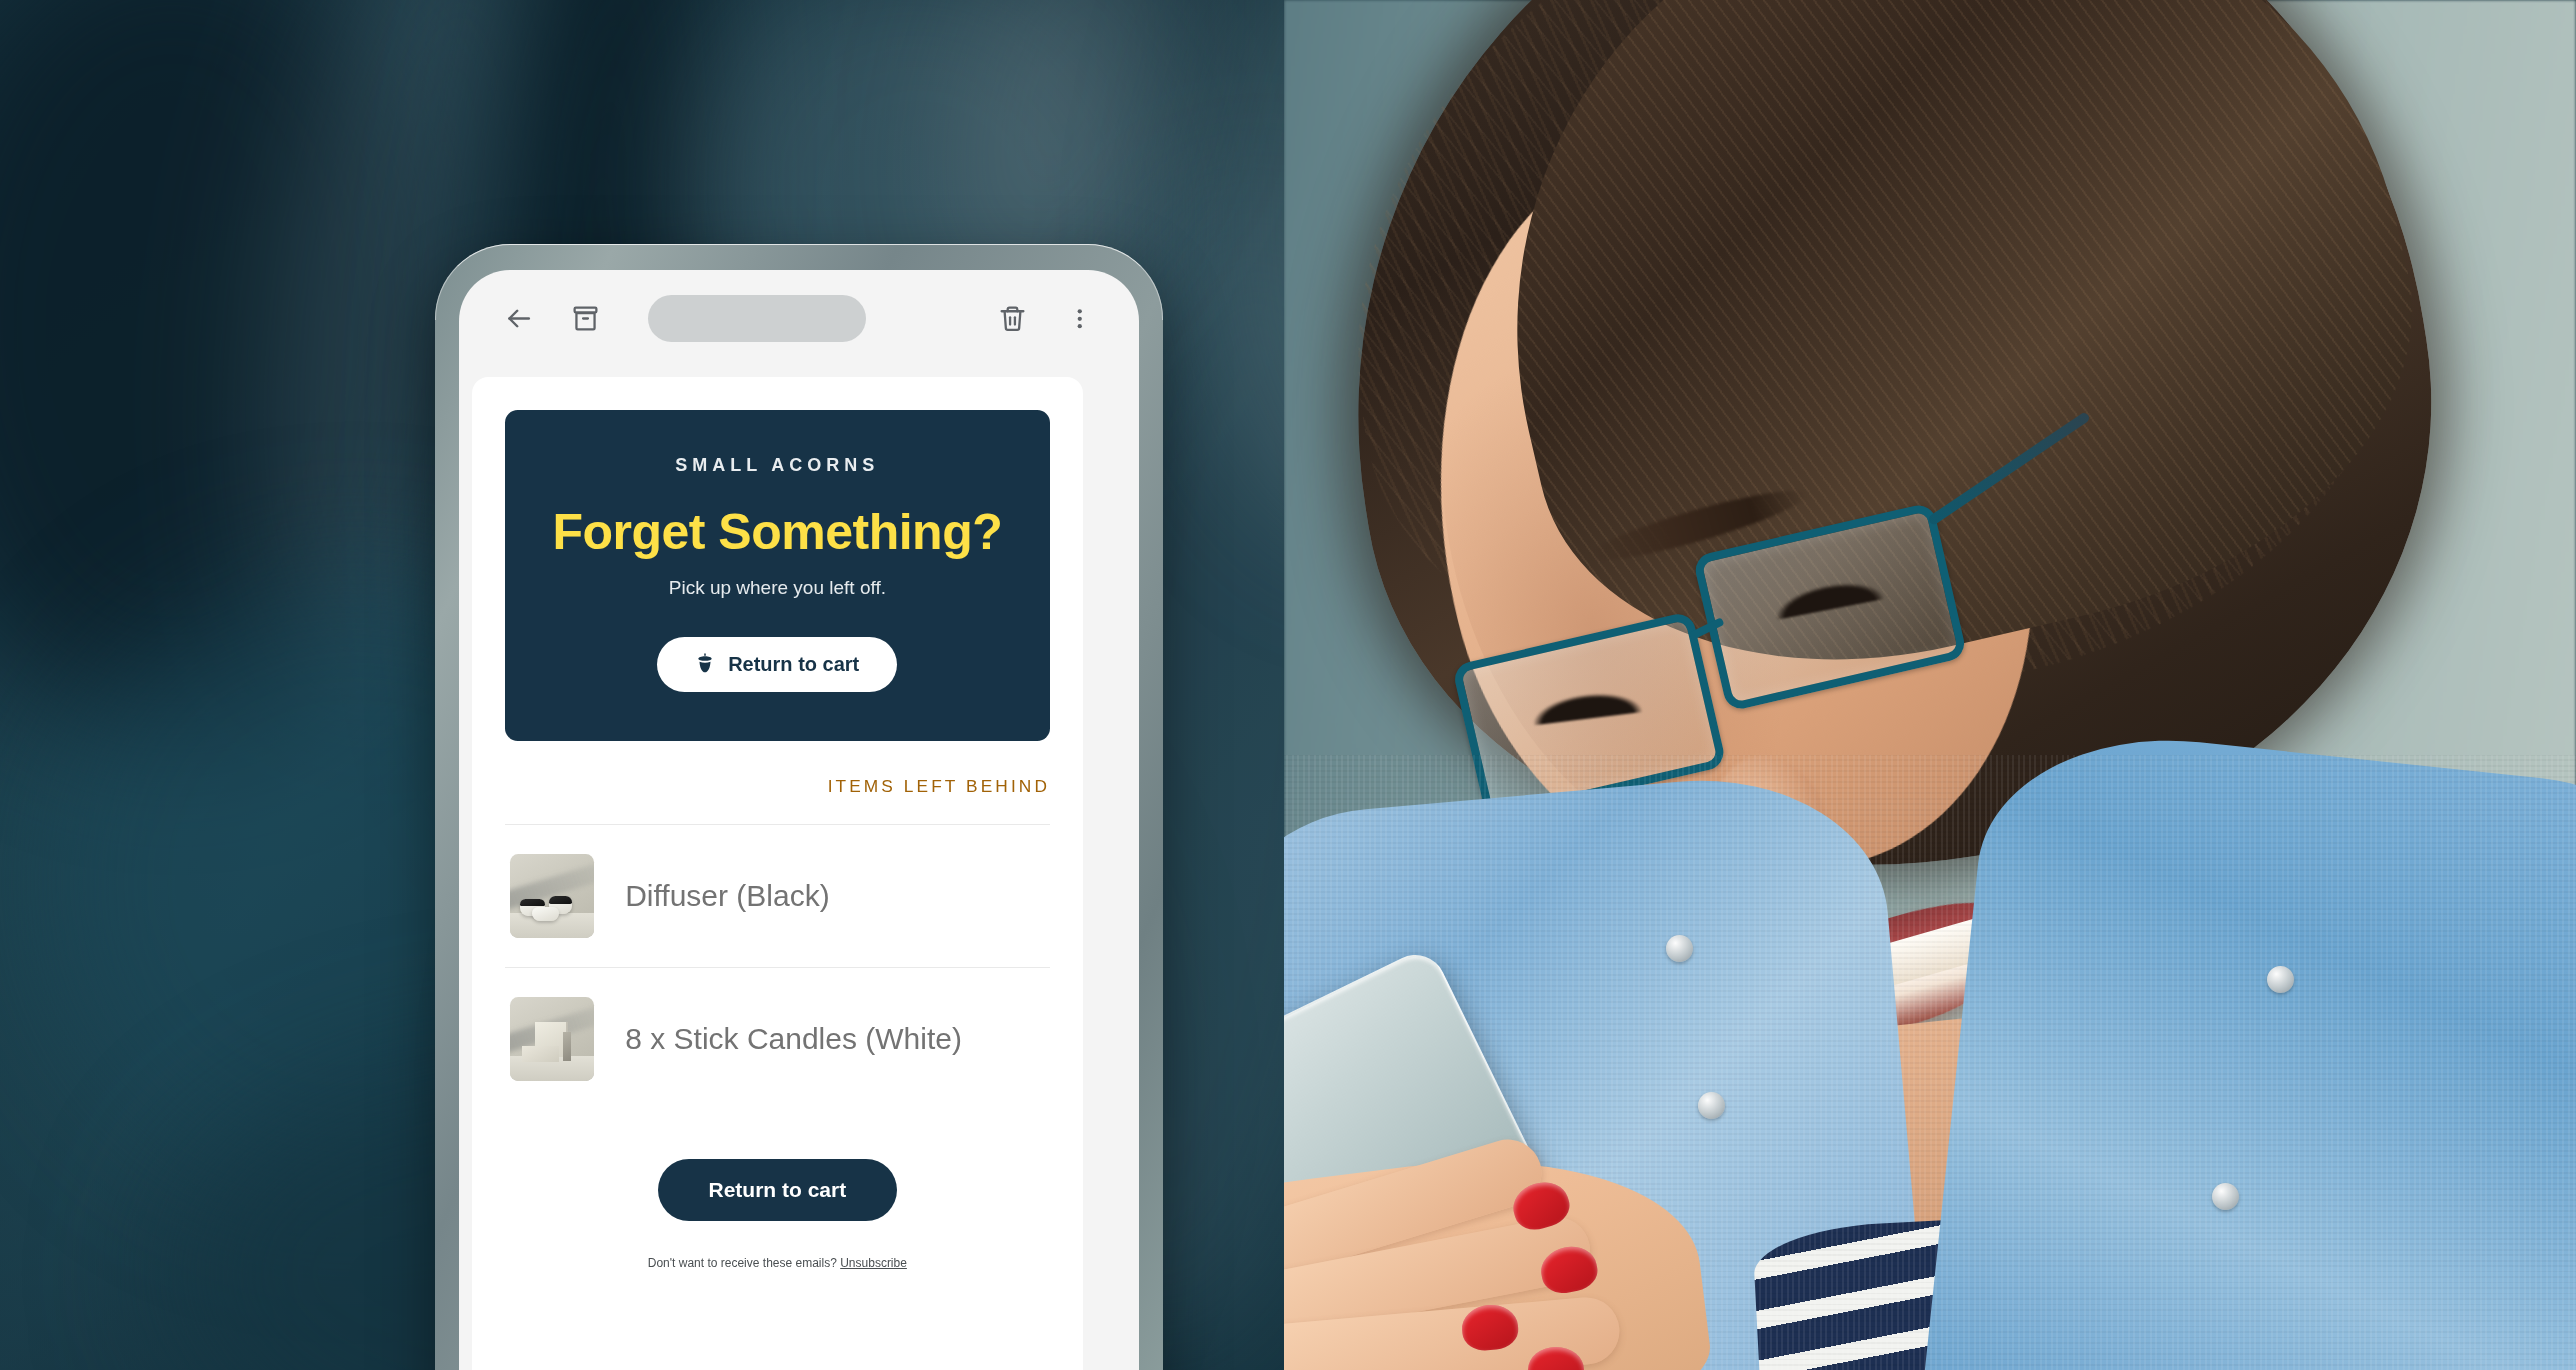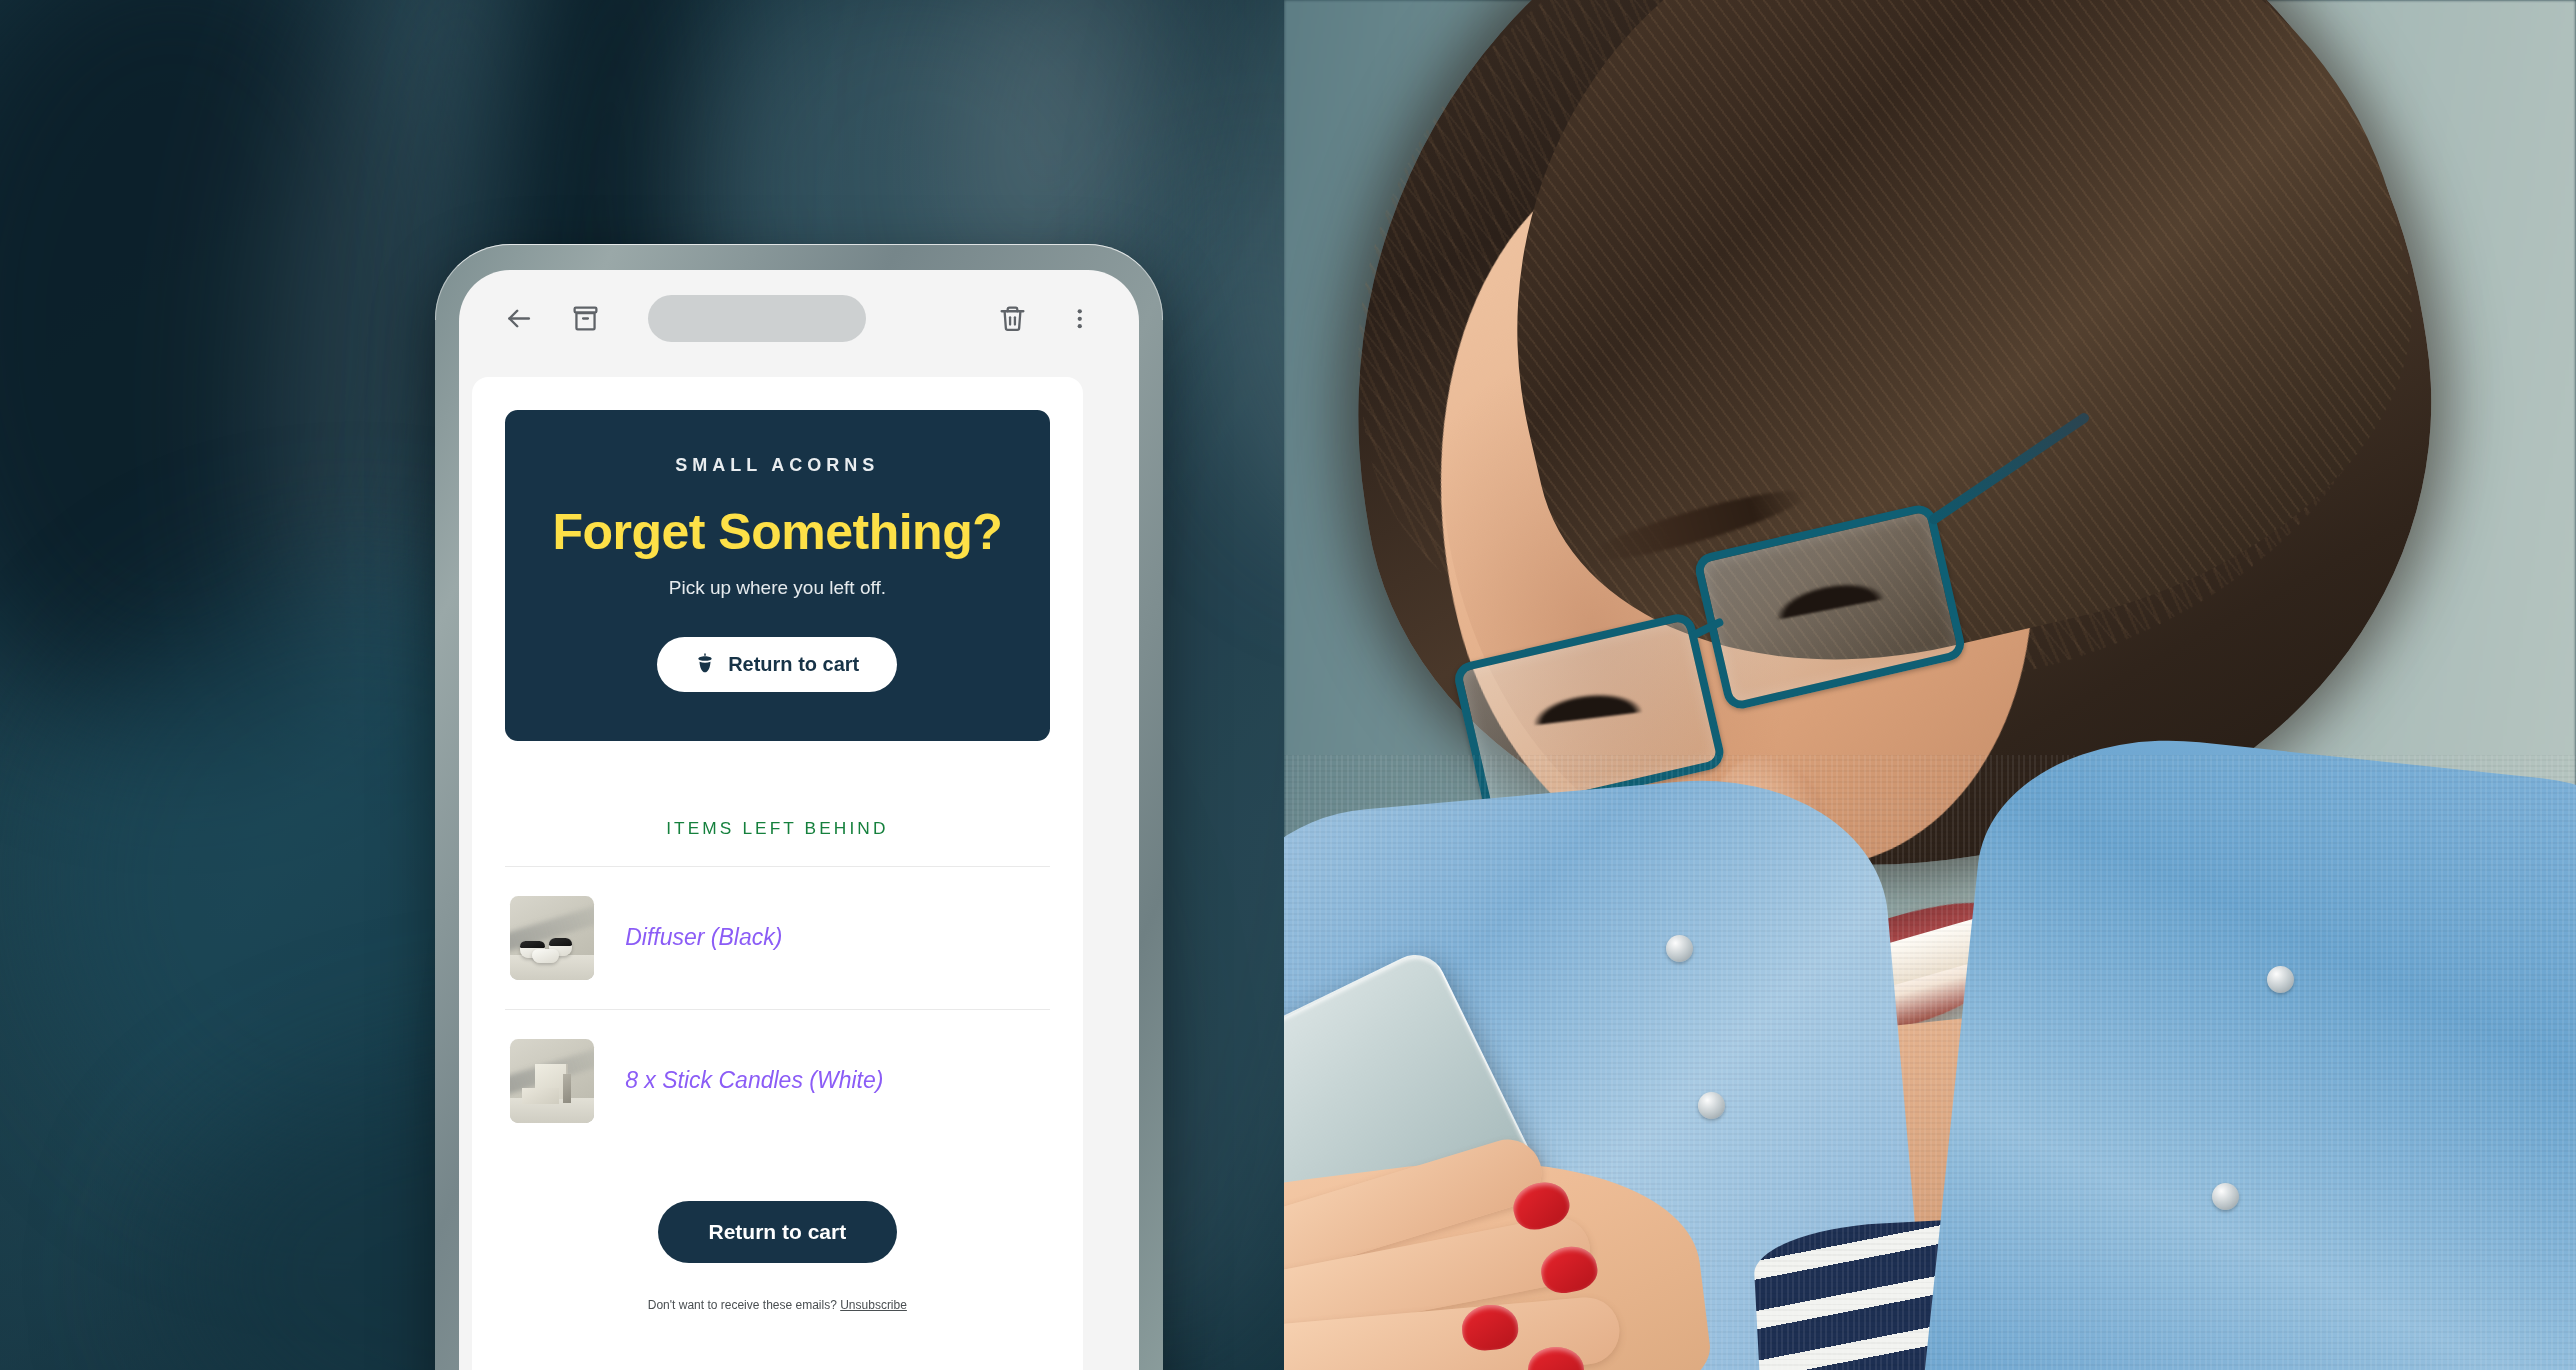--- a/index.html
+++ b/index.html
@@ -286,22 +286,22 @@
     display:inline-flex; align-items:center; gap:12.7px;
     background:#ffffff; color:#173347; border:none;
     border-radius:29px; padding:15.5px 38px; margin-top:38px;
     font-size:20px; font-weight:600; cursor:pointer;
     font-family:"Liberation Sans", sans-serif;
   }
   .acorn { width:20px; height:24px; display:block; }
 
   
   .items-head {
-    text-align:center; color:#15803d; font-size:17.3px; letter-spacing:3.1px;
-    text-transform:uppercase; margin:77px 0 27px;
+    text-align:right; color:#a16207; font-size:17.3px; letter-spacing:3.1px;
+    text-transform:uppercase; margin:35px 0 27px;
   }
   .item-row {
     display:flex; align-items:center; gap:31px;
     border-top:1.4px solid #e9e9e9;
     padding:29px 5.5px;
   }
   .item-row:last-of-type { border-bottom:1.4px solid #e9e9e9; }
   .thumb {
     width:84px; height:84px; border-radius:8.2px; flex:none;
     position:relative; overflow:hidden;
@@ -333,21 +333,21 @@
     box-shadow:1.8px 0 0 #c3c0b4;
   }
   .box-wide {
     position:absolute; left:14%; bottom:22%; width:44%; height:20%;
     background:linear-gradient(150deg,#eae7dc,#cfccbf);
   }
   .stick {
     position:absolute; left:63%; bottom:24%; width:9%; height:34%;
     background:linear-gradient(150deg,#b5b2a6,#8e8b80);
   }
-  .item-name { font-size:23px; color:#8b5cf6;font-style:italic; }
+  .item-name { font-size:30px; color:#737373; }
 
   
   .cta-wrap { text-align:center; margin-top:49px; }
   .cta-btn {
     background:#173347; color:#fff; border:none;
     border-radius:31px; padding:19px 51px;
     font-size:21px; font-weight:600; cursor:pointer;
     font-family:"Liberation Sans", sans-serif;
   }
   .unsub {

